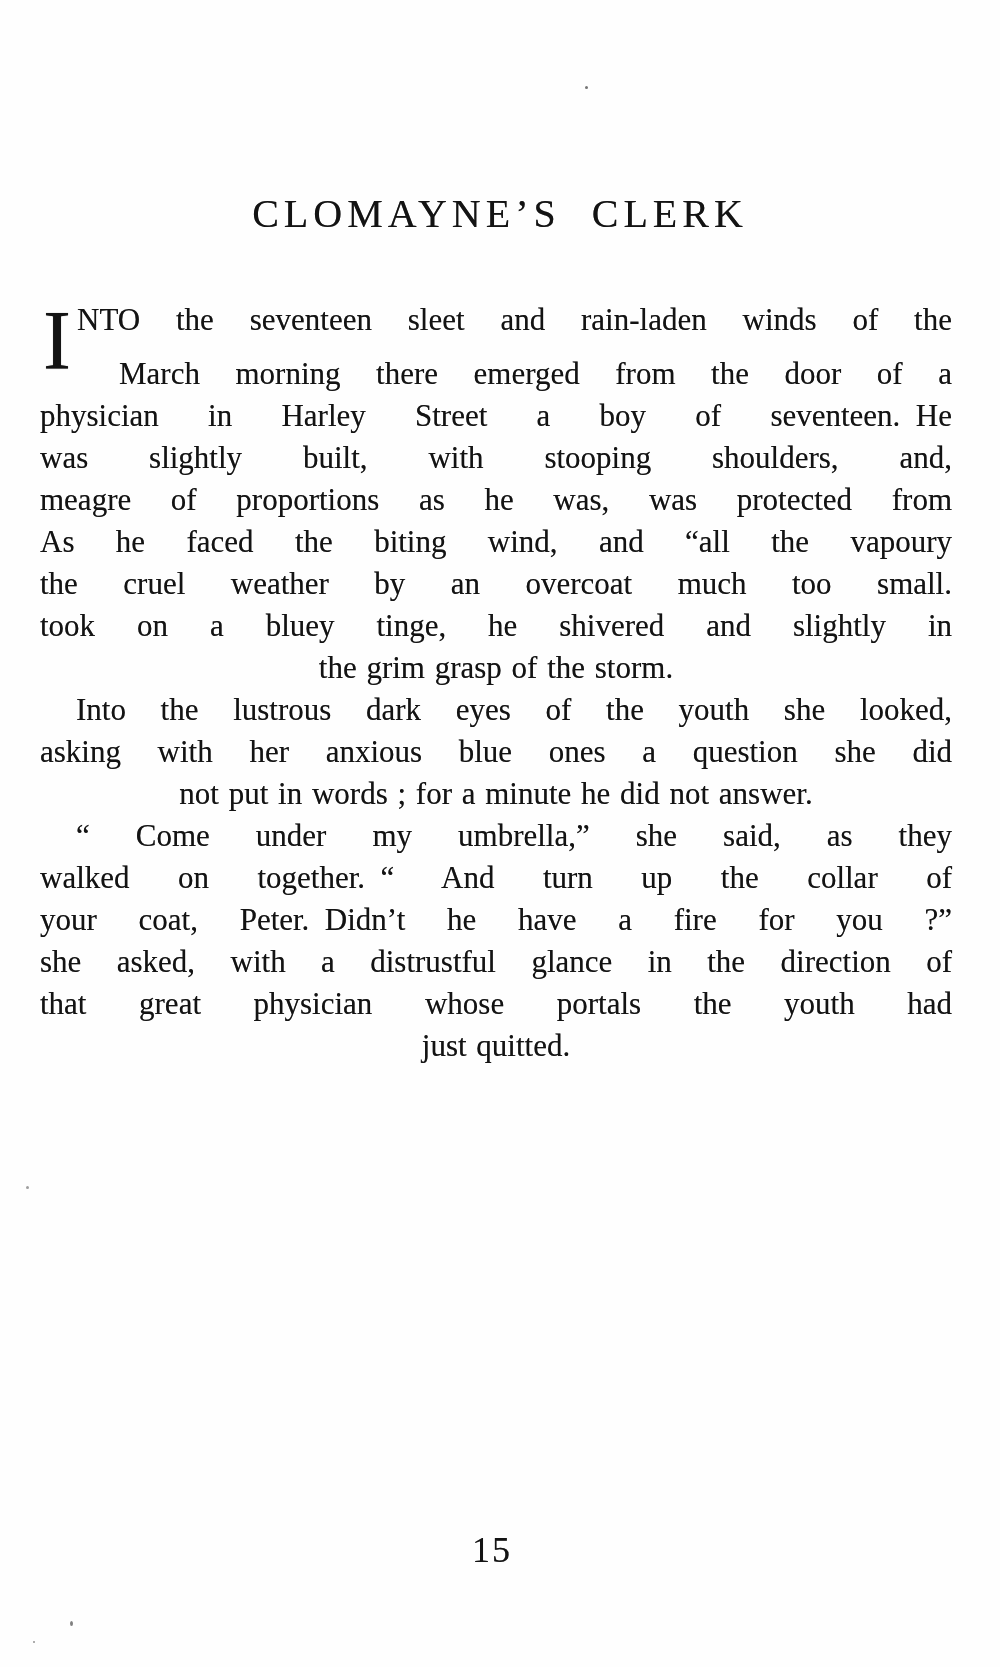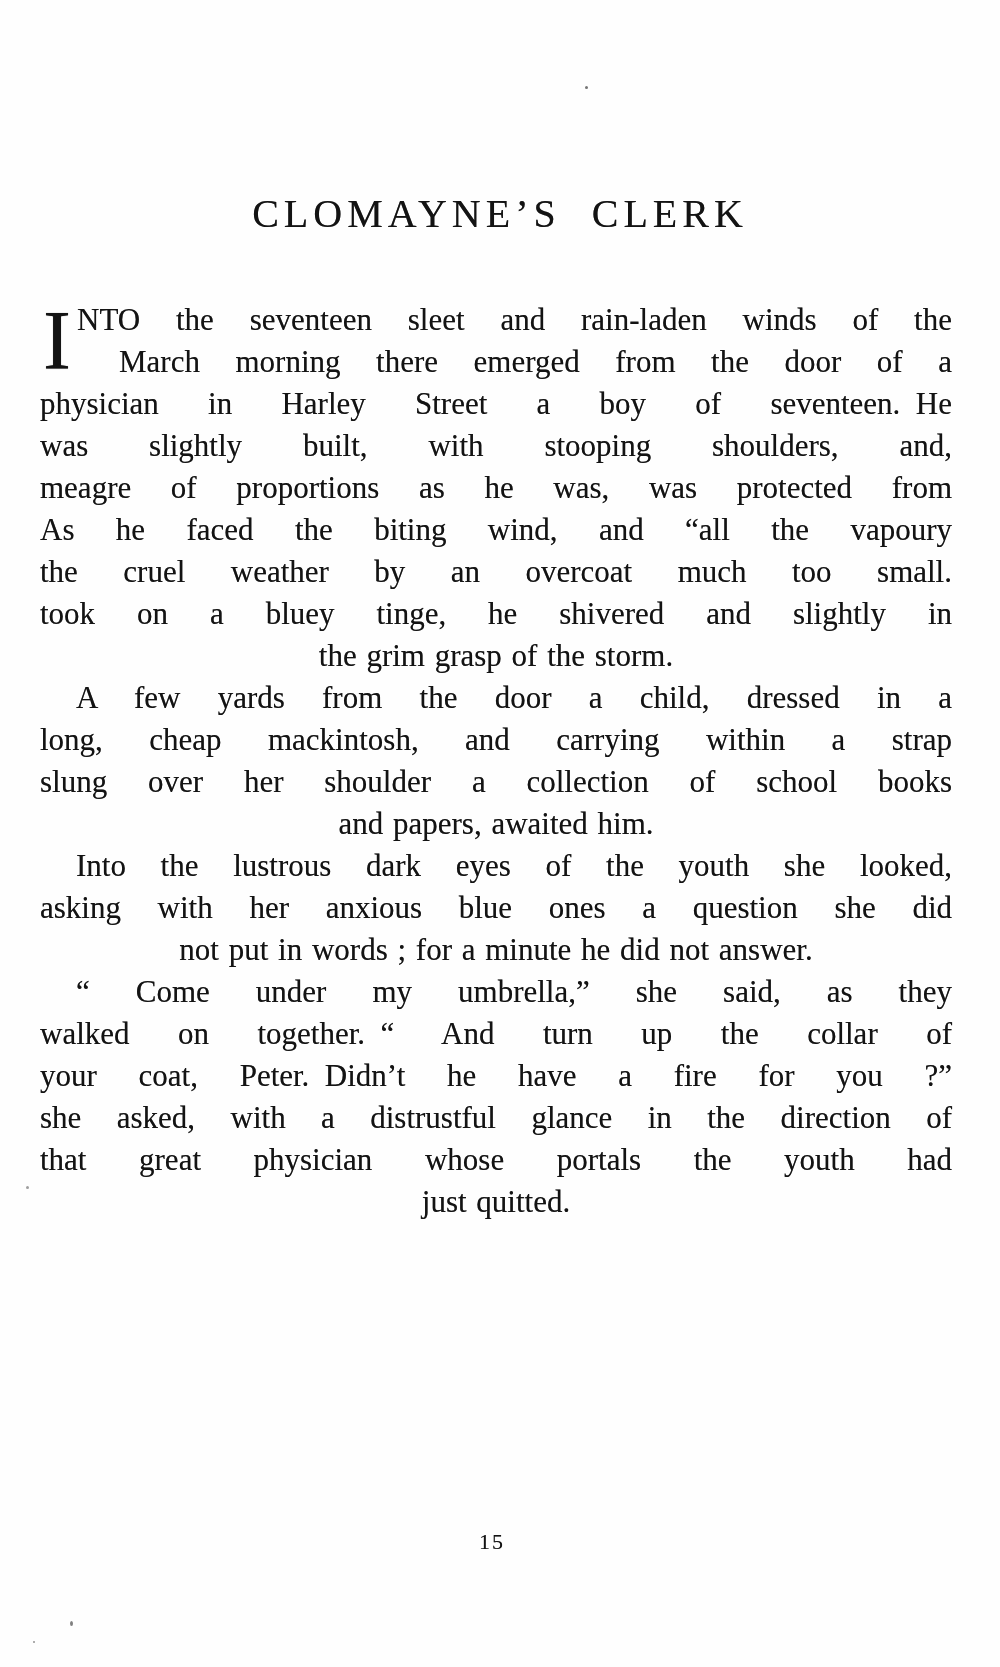--- a/index.html
+++ b/index.html
@@ -35,36 +35,36 @@
     font-size: 31px;
     line-height: 42px;
     height: 42px;
     word-spacing: 2px;
     text-shadow: 0 0 0.5px rgba(0,0,0,0.5);
   }
   .line.just { text-align: justify; text-align-last: justify; text-justify: inter-word; }
   .line.last { text-align: center; }
   .line.indent { text-indent: 36px; }
   .line.dc1 { padding-left: 37px; }
-  .line.dc2 { padding-left: 79px; }
+  .line.dc2 { padding-left: 79px; margin-top: 12px; }
   .drop-cap {
     position: absolute;
     left: 3px;
     top: 1px;
     font-size: 84px;
     line-height: 82px;
     text-shadow: 0 0 0.8px rgba(0,0,0,0.7);
   }
   .page-number {
     position: absolute;
     top: 1529px;
     left: 0;
     width: 984px;
     text-align: center;
-    font-size: 22px;
+    font-size: 36px;
     letter-spacing: 2px;
     text-shadow: 0 0 0.5px rgba(0,0,0,0.5);
   }
   .speck { position: absolute; background: #2b2b2b; border-radius: 50%; }
   .speck.s1 { left: 585px; top: 86px;  width: 3px; height: 3px; opacity: .65; }
   .speck.s2 { left: 26px;  top: 1186px; width: 3px; height: 3px; opacity: .45; }
   .speck.s3 { left: 70px;  top: 1621px; width: 3px; height: 5px; opacity: .6; }
   .speck.s4 { left: 33px;  top: 1641px; width: 2px; height: 2px; opacity: .5; }
 </style>
 </head>
@@ -80,26 +80,20 @@
         <div class="line just dc2">March morning there emerged from the door of a</div>
         <div class="line just">physician in Harley Street a boy of seventeen. He</div>
         <div class="line just">was slightly built, with stooping shoulders, and,</div>
         <div class="line just">meagre of proportions as he was, was protected from</div>
         <div class="line just">As he faced the biting wind, and “all the vapoury</div>
         <div class="line just">the cruel weather by an overcoat much too small.</div>
         <div class="line just">took on a bluey tinge, he shivered and slightly in</div>
         <div class="line last">the grim grasp of the storm.</div>
       </div>
       <div class="para">
-        <div class="line just indent">A few yards from the door a child, dressed in a</div>
-        <div class="line just">long, cheap mackintosh, and carrying within a strap</div>
-        <div class="line just">slung over her shoulder a collection of school books</div>
-        <div class="line last">and papers, awaited him.</div>
-      </div>
-      <div class="para">
         <div class="line just indent">Into the lustrous dark eyes of the youth she looked,</div>
         <div class="line just">asking with her anxious blue ones a question she did</div>
         <div class="line last">not put in words ; for a minute he did not answer.</div>
       </div>
       <div class="para">
         <div class="line just indent">“ Come under my umbrella,” she said, as they</div>
         <div class="line just">walked on together. “ And turn up the collar of</div>
         <div class="line just">your coat, Peter. Didn’t he have a fire for you ?”</div>
         <div class="line just">she asked, with a distrustful glance in the direction of</div>
         <div class="line just">that great physician whose portals the youth had</div>

